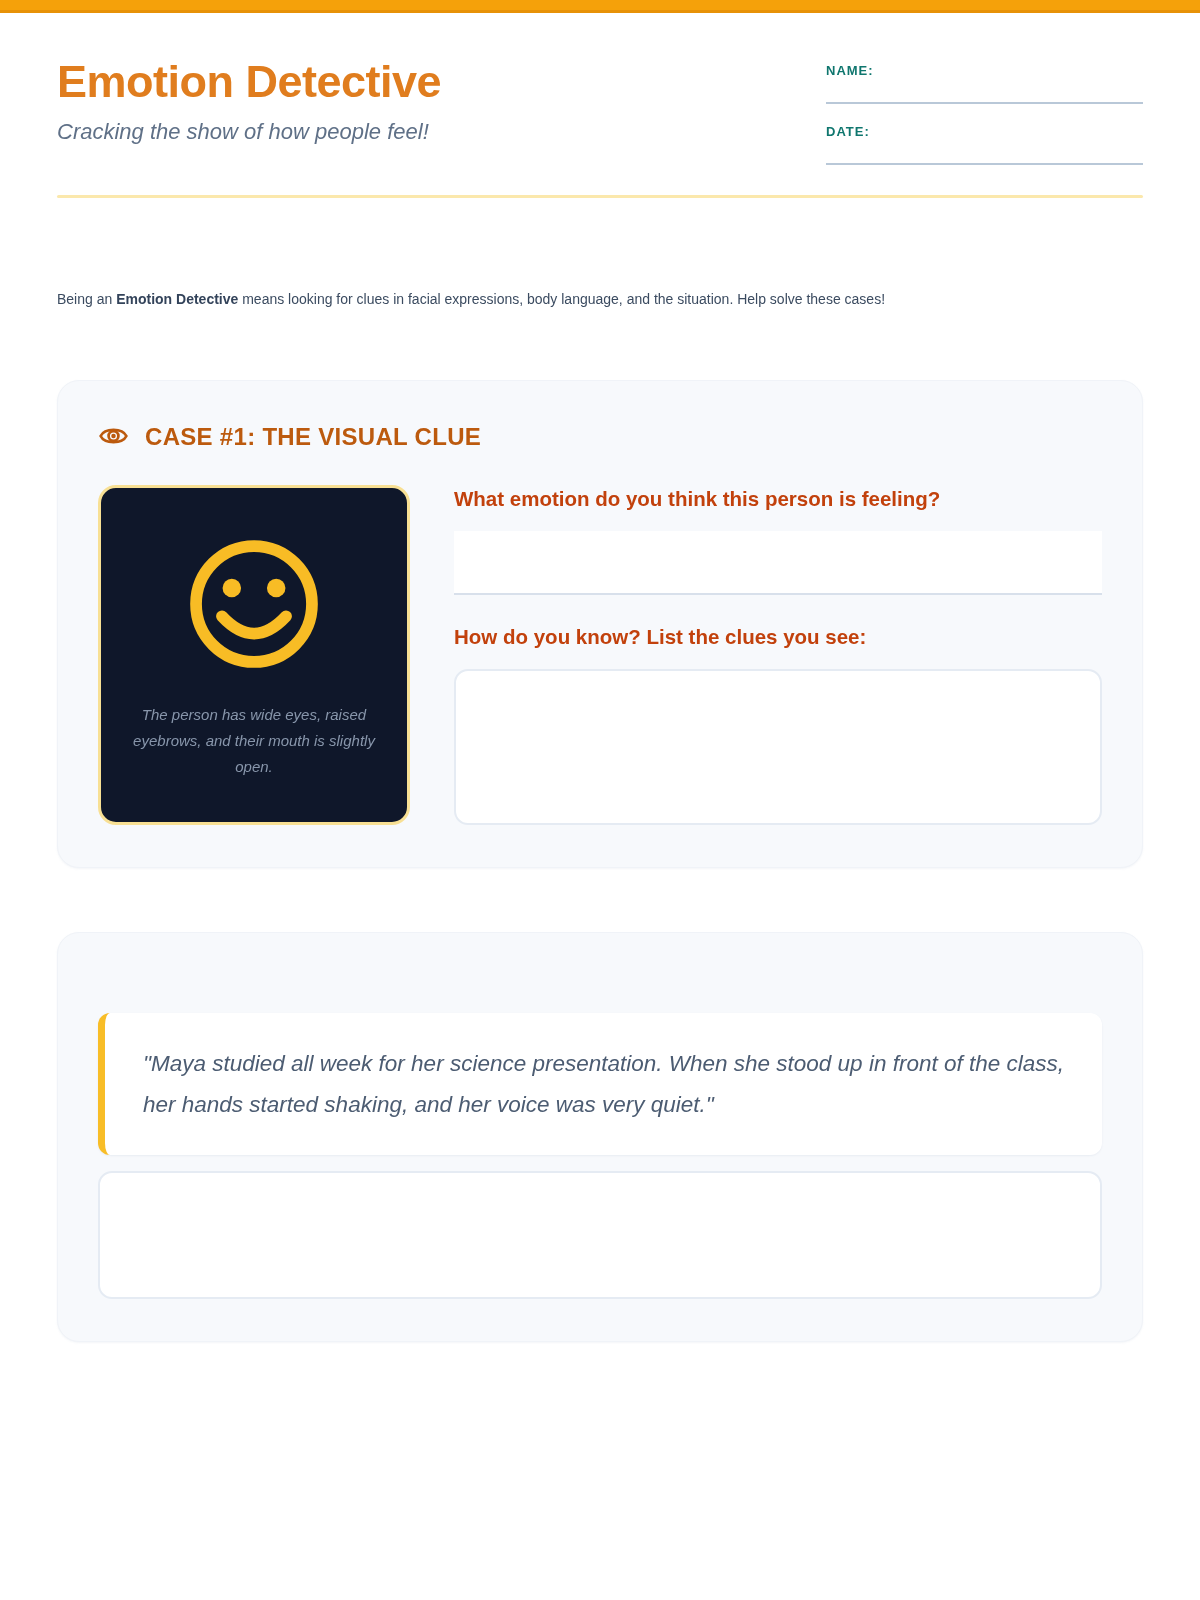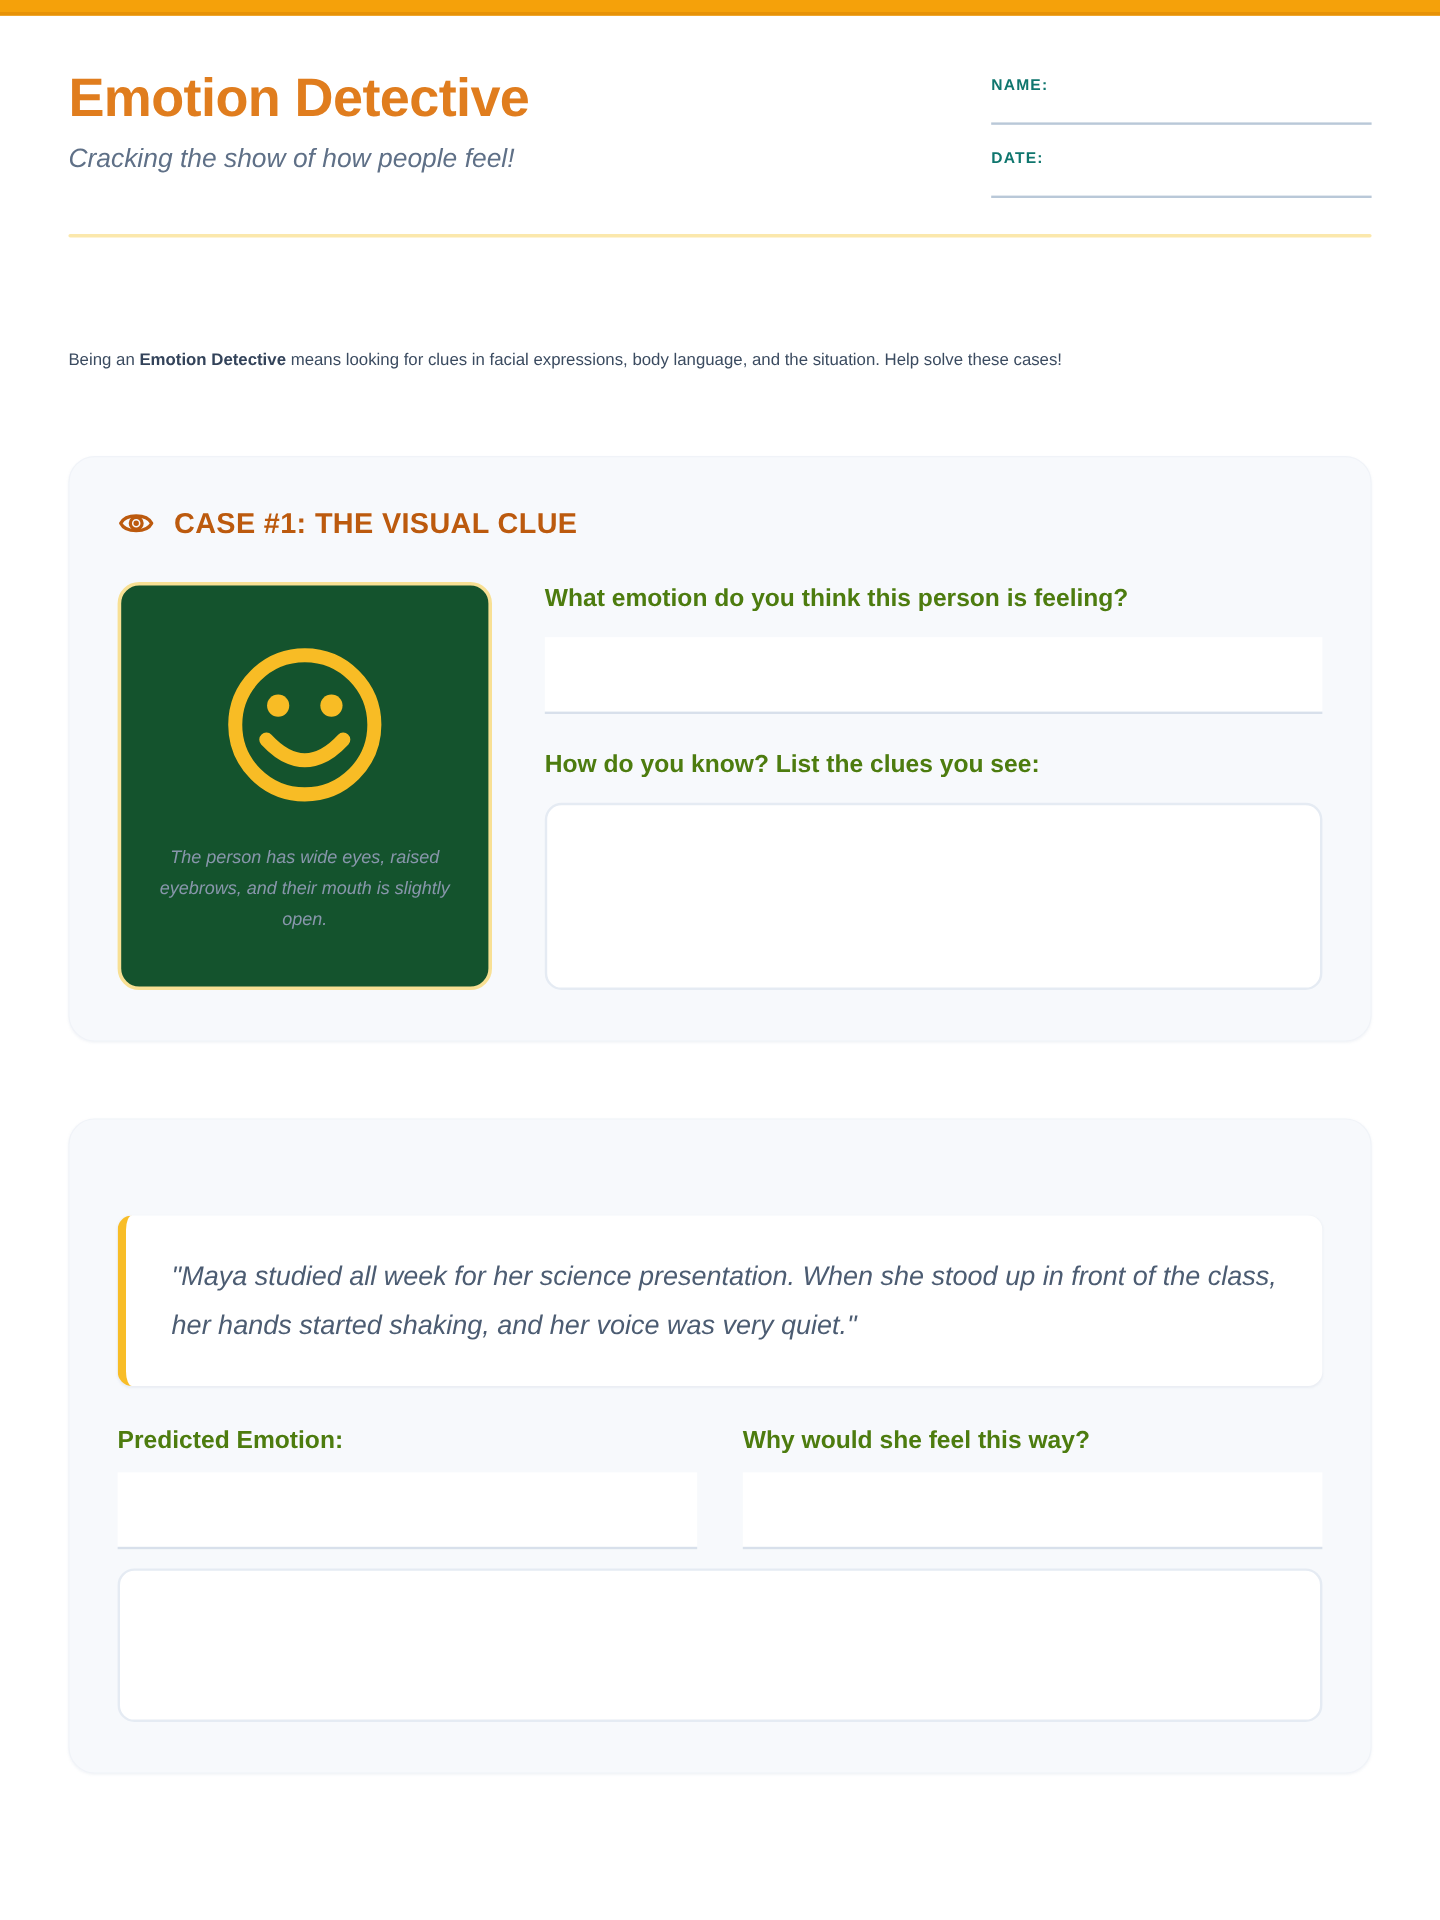--- a/index.html
+++ b/index.html
@@ -49,31 +49,31 @@
   .case-card.second { margin-top:64px; padding-bottom:42px; }
   .case-header { display:flex; align-items:flex-start; gap:16px; }
   .case-header .c-icon { flex:0 0 auto; display:flex; }
   .case-title {
     font-size:24px; font-weight:800; letter-spacing:0.3px; color:#BC5A0E;
   }
 
   
   .case1-body { display:flex; gap:44px; margin-top:34px; }
   .image-card {
-    width:312px; min-height:310px; background:#14532d;
+    width:312px; min-height:310px; background:#0f172a;
     border:3px solid #F8E094; border-radius:18px;
     display:flex; flex-direction:column; align-items:center;
     padding:42px 26px 28px;
   }
   .image-caption {
     margin-top:24px; text-align:center; font-size:15px; font-style:italic;
     color:#8896AB; line-height:26px; padding:0 6px;
   }
   .q-col { flex:1; min-width:0; }
-  .q-label { font-size:20.5px; font-weight:700; color:#4d7c0f; line-height:28px; }
+  .q-label { font-size:20.5px; font-weight:700; color:#c2410c; line-height:28px; }
   .line-input {
     display:block; width:100%; height:64px; margin-top:18px;
     background:#ffffff; border:none; border-bottom:2px solid #D8E0EB;
     outline:none; font-size:19px; color:#3B4B60; padding:0 14px;
     font-family:"Liberation Sans", sans-serif;
   }
   .box-textarea {
     display:block; width:100%; margin-top:18px; background:#ffffff;
     border:2px solid #E5EBF3; border-radius:14px; outline:none; resize:none;
     font-size:19px; color:#3B4B60; padding:14px 16px;
@@ -155,27 +155,17 @@
       </div>
     </div>
   </section>
 
   <section class="case-card second">
 
     <div class="quote-box">
       <div class="quote-text">"Maya studied all week for her science presentation. When she stood up in front of the class, her hands started shaking, and her voice was very quiet."</div>
     </div>
 
-    <div class="two-col">
-      <div>
-        <div class="q-label">Predicted Emotion:</div>
-        <input class="line-input" type="text" style="">
-      </div>
-      <div>
-        <div class="q-label">Why would she feel this way?</div>
-        <input class="line-input" type="text" style="">
-      </div>
-    </div>
 
     <textarea class="box-textarea empathy-area" style=""></textarea>
   </section>
 
 </div>
 
 </body></html>

